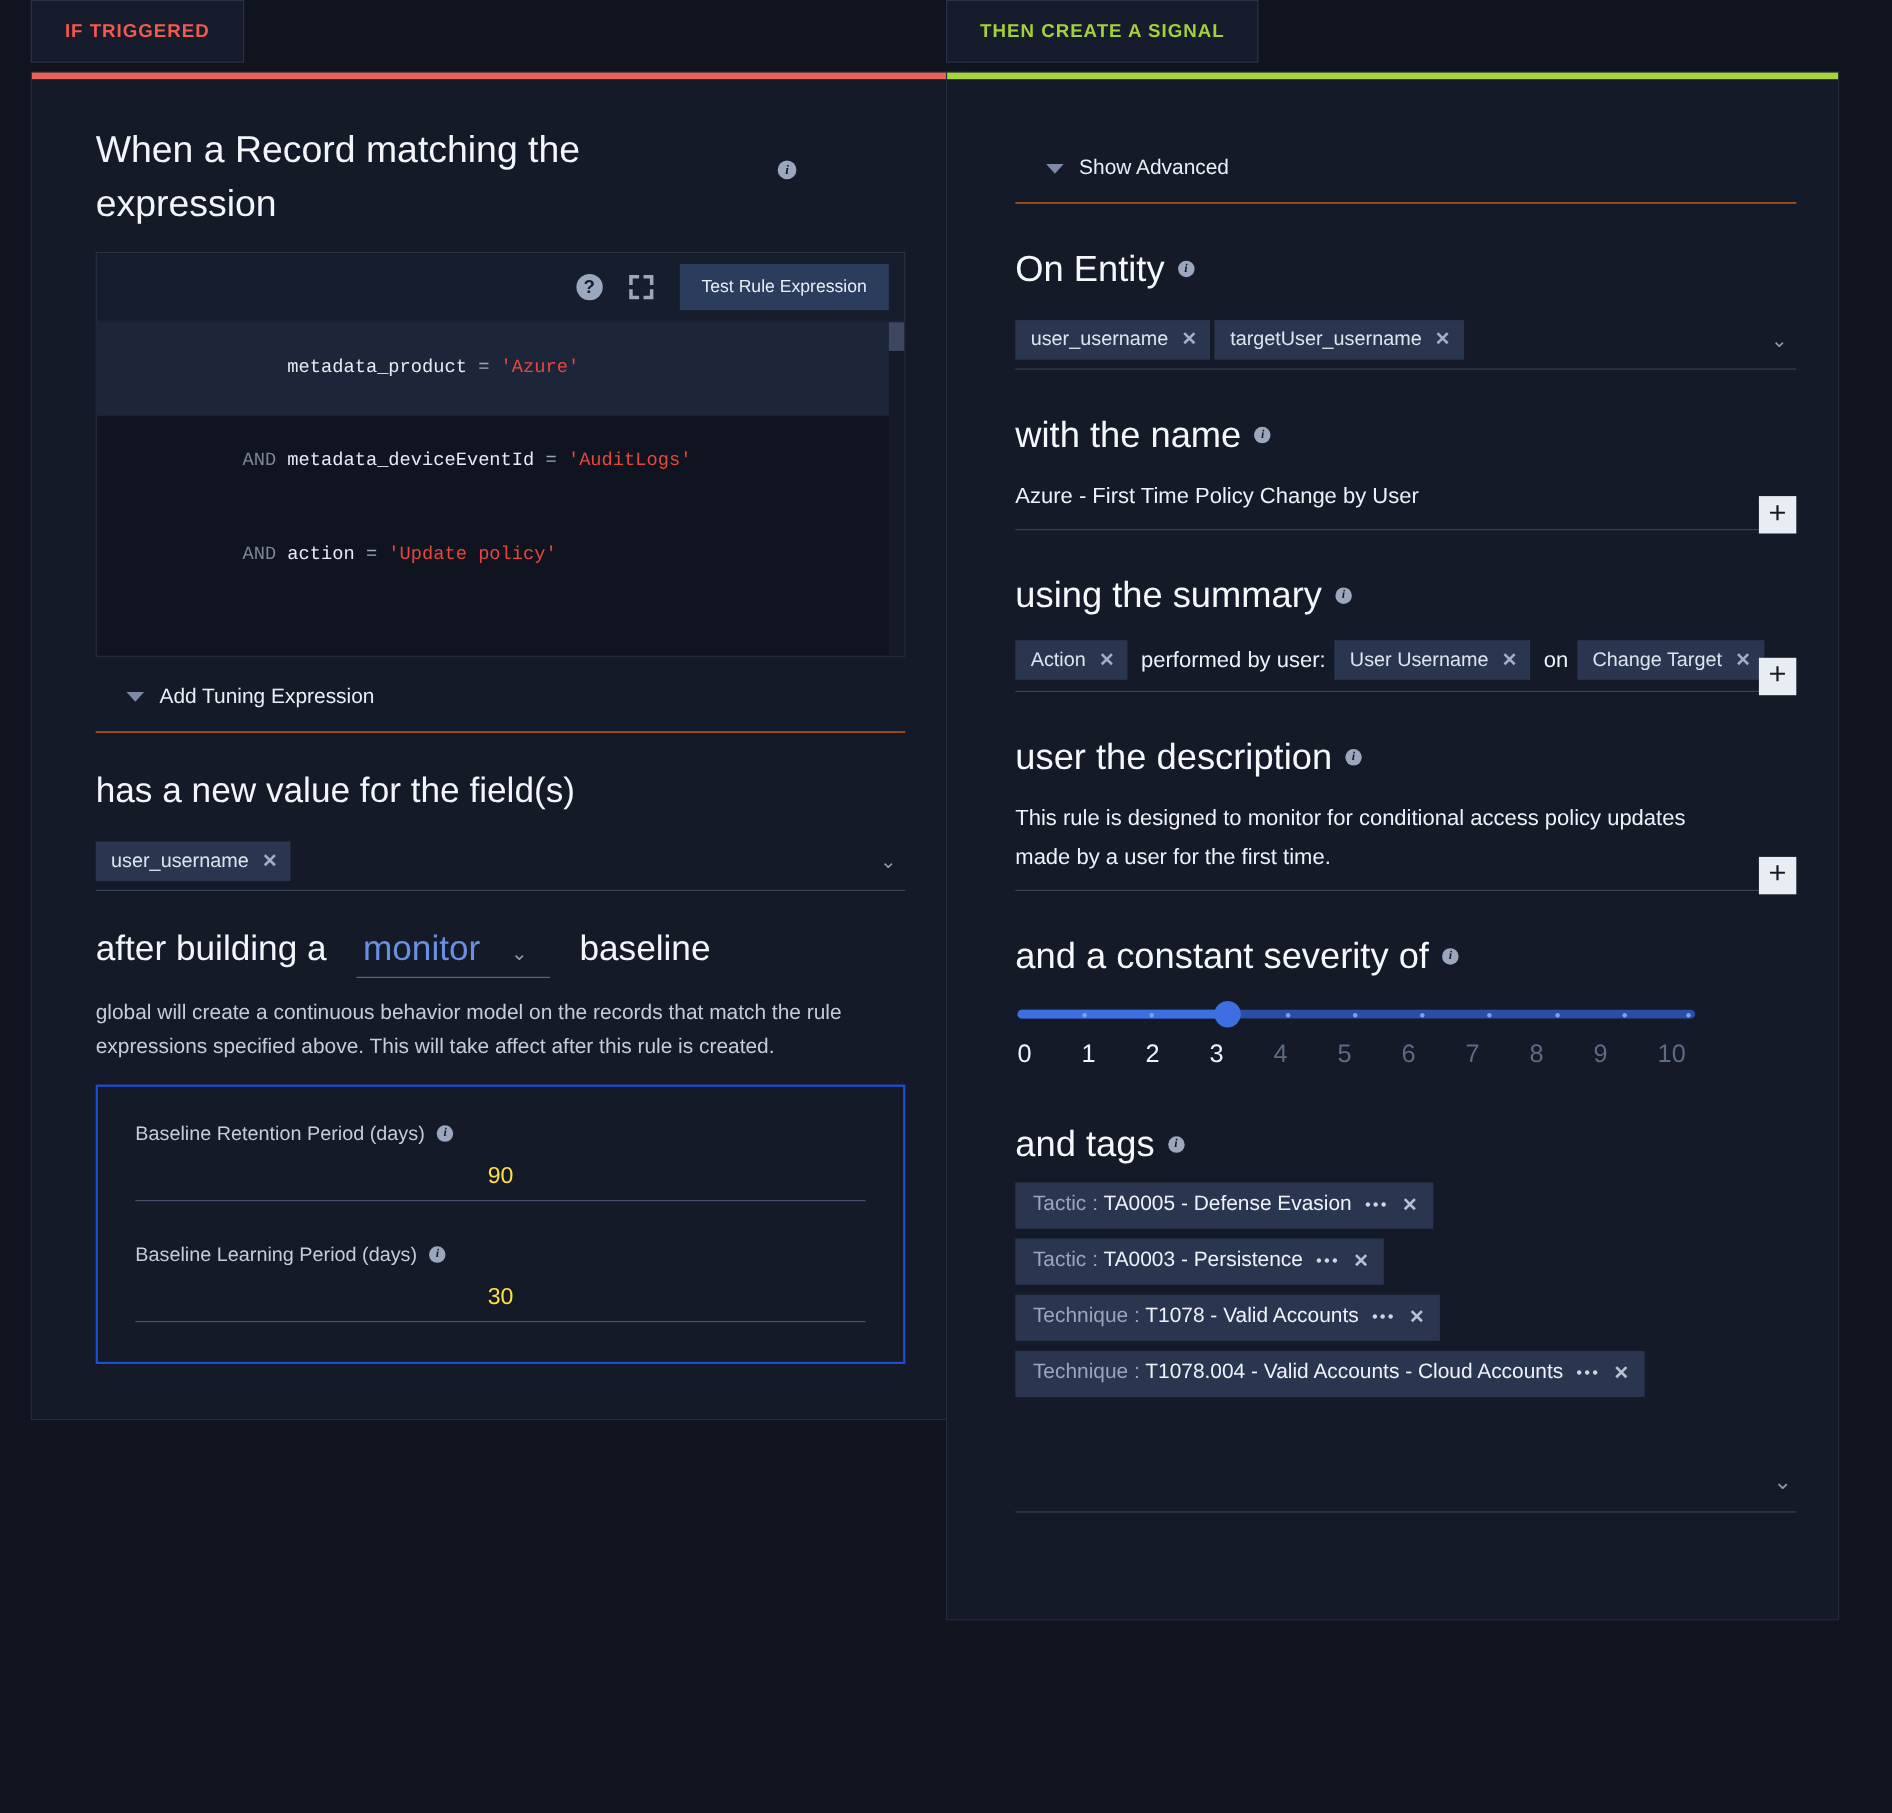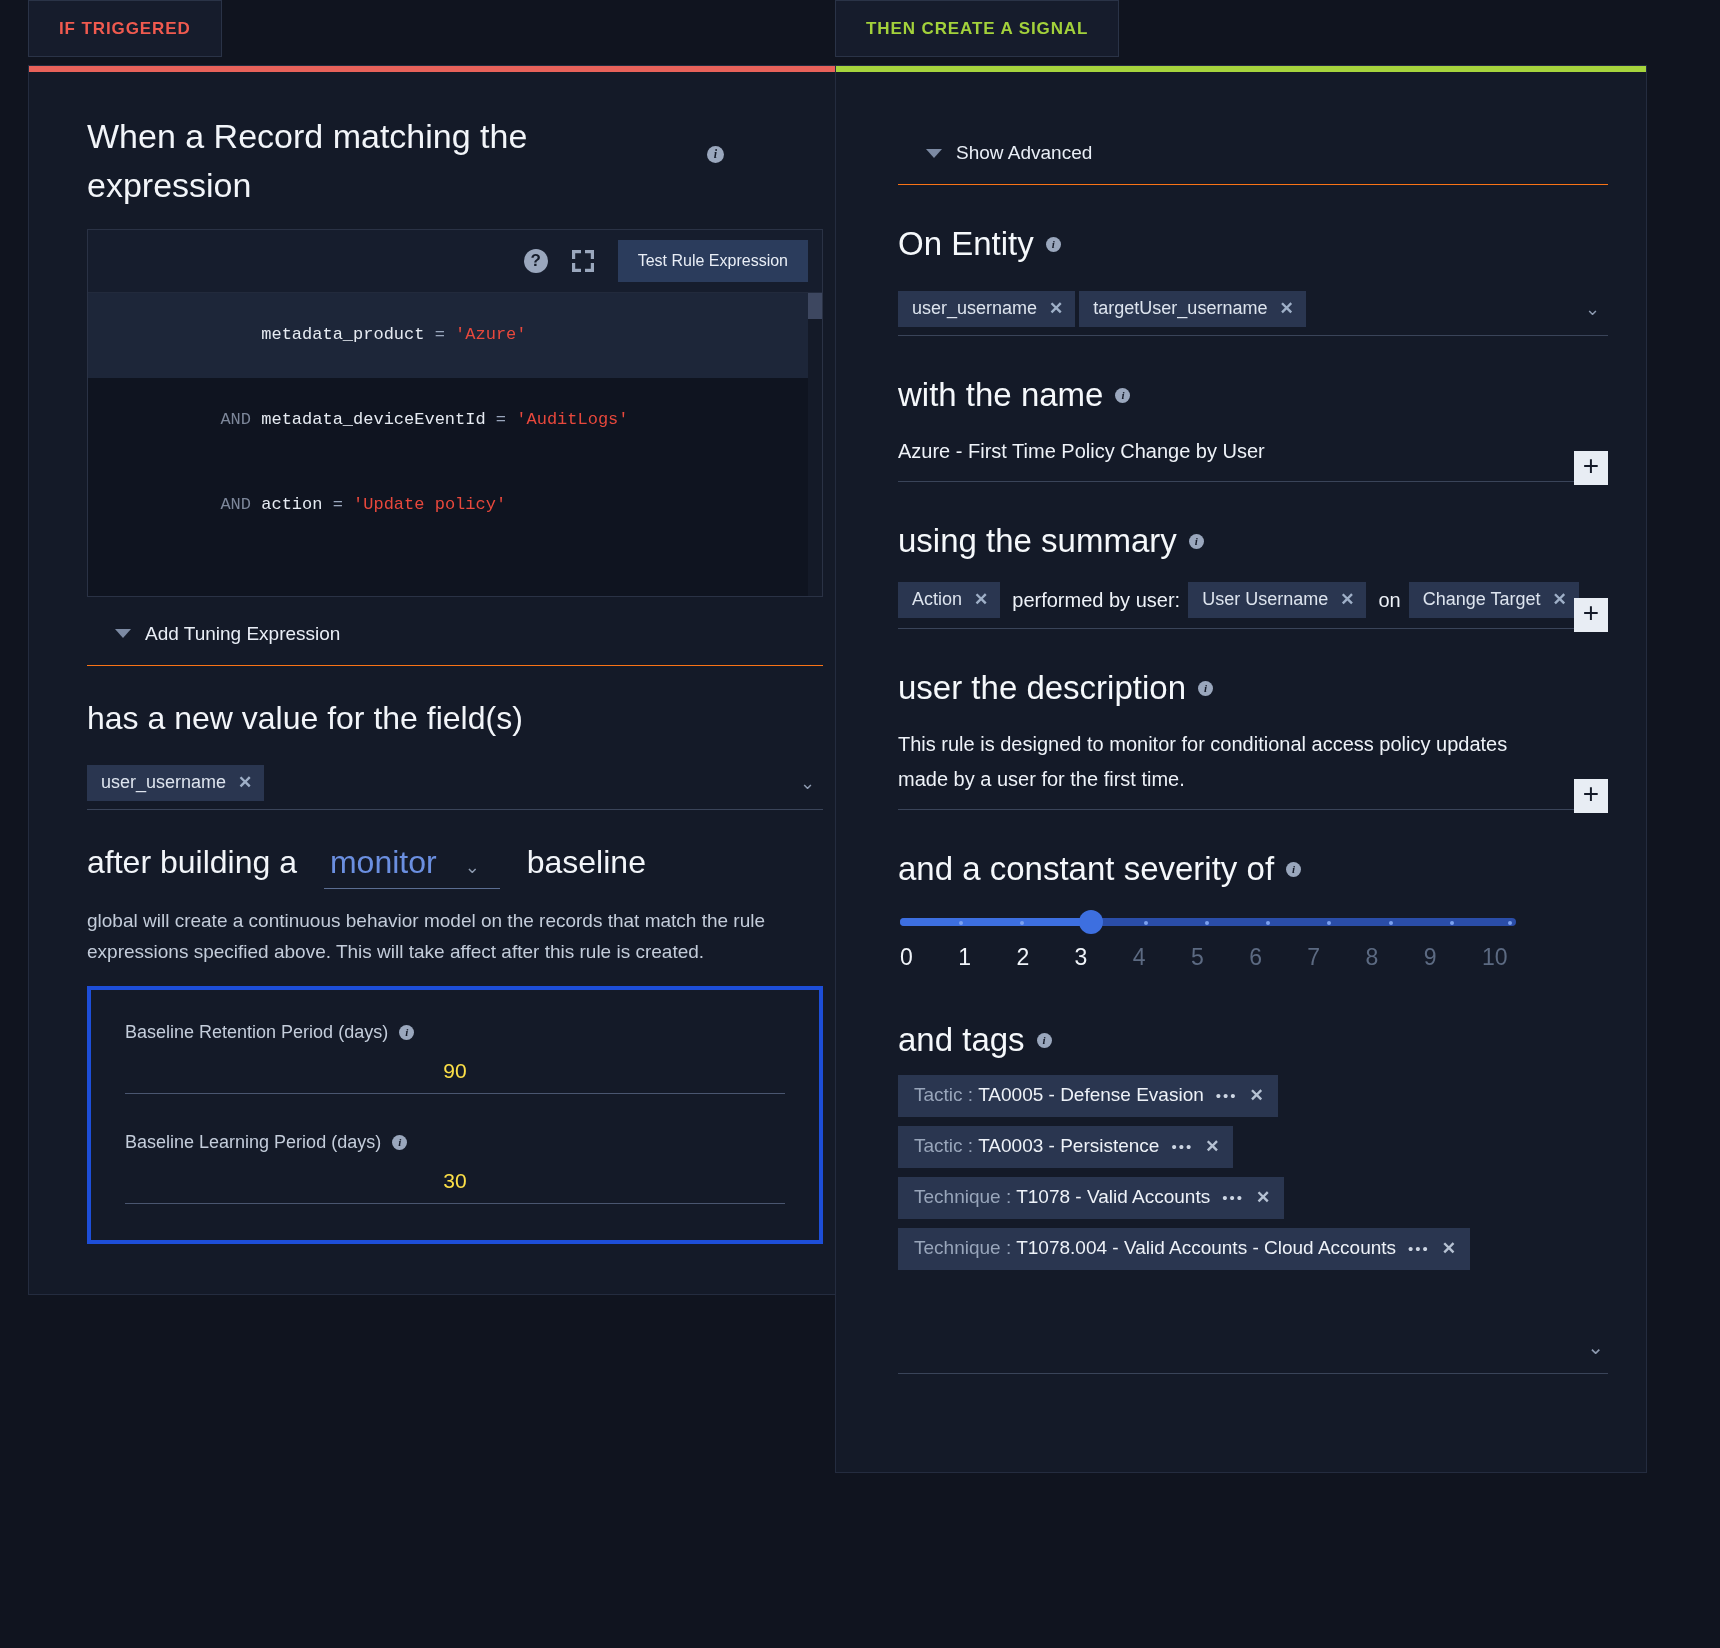--- a/index.html
+++ b/index.html
@@ -163,41 +163,41 @@
     cursor: pointer;
   }
   .baseline-select .c { color: #8e9bb1; font-size: 18px; }
 
   .note {
     color: #c3ccda; font-size: 19px; line-height: 1.65;
     margin-top: 16px; max-width: 680px;
   }
 
   .subcard {
-    border: 4px solid #1d4ed8;
+    border: 2px solid #1d4ed8;
     padding: 32px 34px 36px 34px;
   }
   .field-label {
     color: #c4cddb; font-size: 18px;
     display: flex; align-items: center; gap: 11px;
   }
   .field-input {
     color: #fde047; font-size: 21px;
     border: none; border-bottom: 1px solid #4a5670;
     background: transparent;
     width: 100%;
     padding: 16px 0 10px 0;
     font-family: "Liberation Sans", sans-serif;
     outline: none;
     text-align: center;
   }
   .field-gap { height: 38px; }
 
   
-  #right-panel { left: 835px; width: 812px; }
+  #right-panel { left: 860px; width: 812px; }
   #right-card { margin-top: 8px; min-height: 1408px; }
   .rcontent { padding: 0 38px 0 62px; }
 
   .h2r {
     color: #f5f8fb; font-size: 33px; font-weight: 400;
     margin: 40px 0 0 0; display: flex; align-items: center; gap: 12px;
   }
   .line-field {
     border-bottom: 1px solid #3a4459;
     display: flex; align-items: flex-end;

